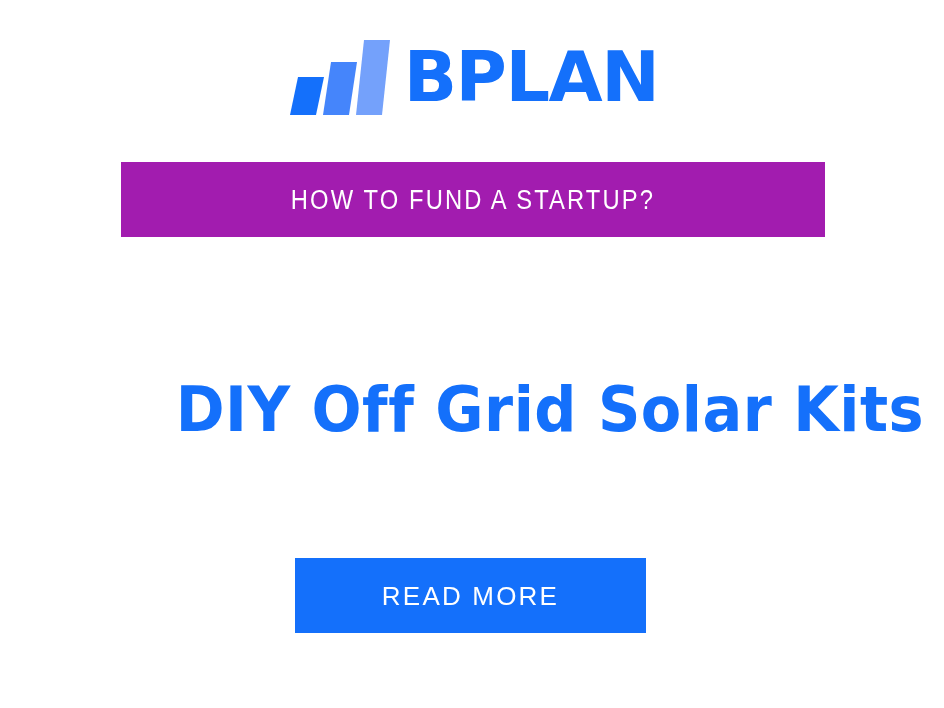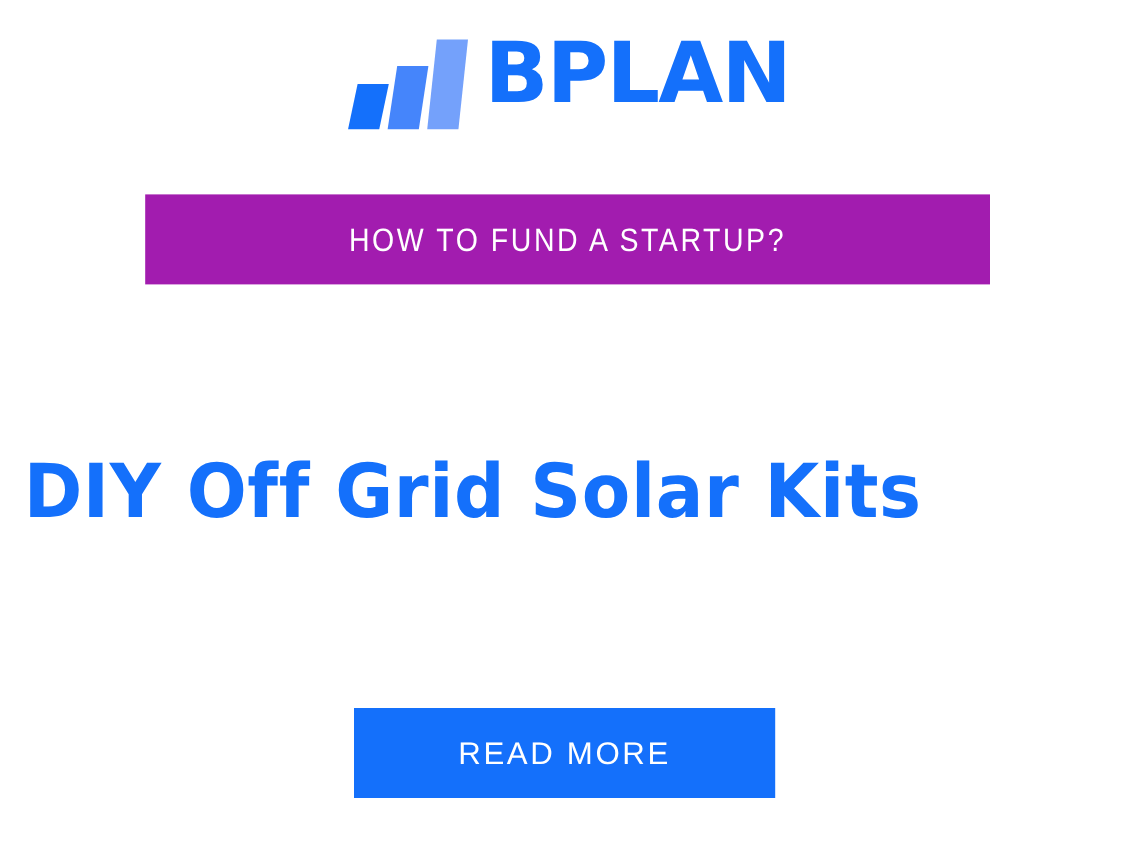--- a/index.html
+++ b/index.html
@@ -24,21 +24,21 @@
   }
 
   
   .brand-header {
     position: absolute;
     left: 0;
     top: 26px;
     width: 944px;
     height: 90px;
     display: flex;
-    align-items: flex-start;
+    align-items: flex-end;
     justify-content: center;
   }
 
   .brand-logo-mark {
     position: relative;
     width: 104px;
     height: 82px;
     margin-right: 14px;
     margin-bottom: 1px;
     flex: 0 0 auto;
@@ -86,41 +86,41 @@
     white-space: nowrap;
     user-select: none;
   }
 
   
   .headline {
     position: absolute;
     left: 0;
     top: 372px;
     width: 944px;
-    text-align: left;
+    text-align: right;
   }
   .headline-text {
     display: inline-block;
     color: #1470FB;
     font-family: "DejaVu Sans", "Liberation Sans", sans-serif;
     font-weight: 700;
     font-size: 62px;
     line-height: 76px;
     letter-spacing: 0.5px;
     transform: scaleX(0.95);
     transform-origin: center center;
     white-space: nowrap;
     user-select: none;
   }
 
   
   .cta-button {
     position: absolute;
     left: 295px;
-    top: 590px;
+    top: 558px;
     width: 351px;
     height: 75px;
     background: #1470FB;
     border: none;
     padding: 0;
     margin: 0;
     display: flex;
     align-items: center;
     justify-content: center;
     cursor: pointer;

